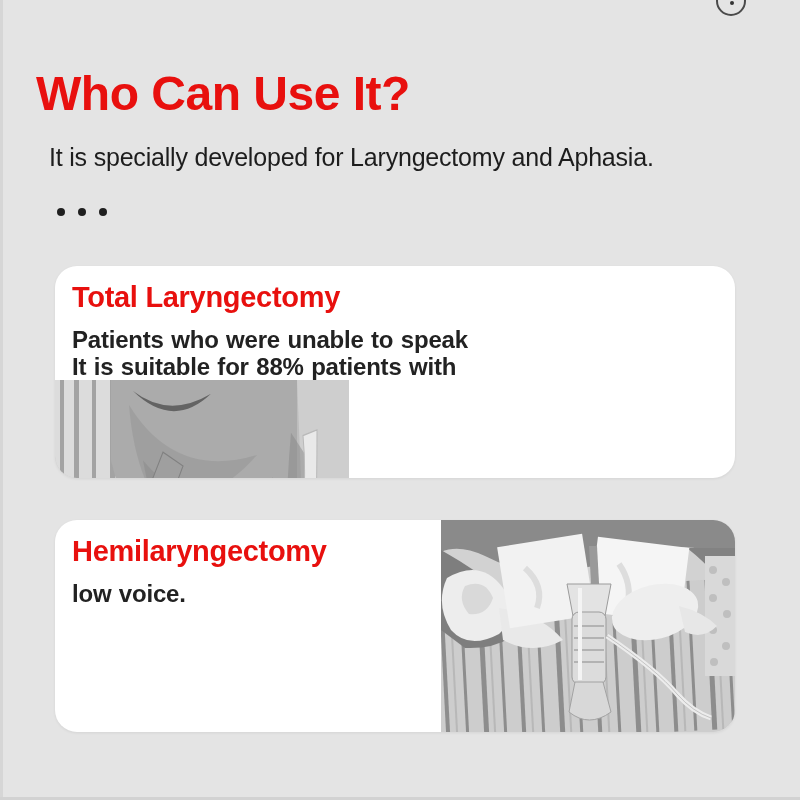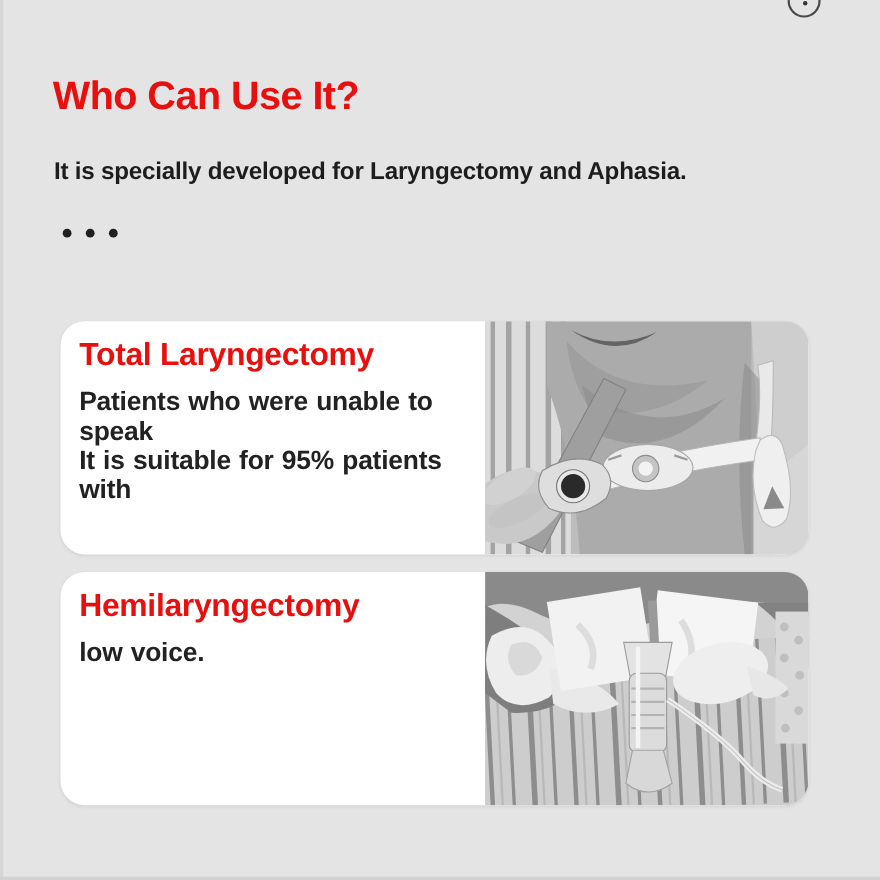--- a/index.html
+++ b/index.html
@@ -26,45 +26,45 @@
   }
   .top-circle{
     position:absolute;left:716px;top:-14px;width:30px;height:30px;
     border:2px solid #4a4a4a;border-radius:50%;
   }
   .top-circle .dot{
     position:absolute;left:12px;top:13px;width:4px;height:4px;
     background:#333;border-radius:50%;
   }
   .page-title{
-    position:absolute;left:48px;top:66px;
-    font-size:36px;font-weight:bold;letter-spacing:-0.5px;
+    position:absolute;left:36px;top:66px;
+    font-size:48px;font-weight:bold;letter-spacing:-0.5px;
     color:var(--accent-red);
   }
   .page-subtitle{
     position:absolute;left:49px;top:143px;
-    font-size:22px;font-weight:bold;letter-spacing:-0.2px;
+    font-size:25px;font-weight:normal;letter-spacing:-0.2px;
     color:var(--text-dark);
   }
   .dots{
     position:absolute;left:57px;top:208px;
     display:flex;gap:13px;
   }
   .dots .dot{
     width:8px;height:8px;border-radius:50%;background:#1f1f1f;
   }
   .card{
     position:absolute;left:55px;width:680px;height:212px;
     background:var(--card-bg);
     border-radius:22px;
     overflow:hidden;
     display:flex;
     box-shadow:0 1px 3px rgba(0,0,0,0.07);
   }
-  .card-1{top:292px;}
+  .card-1{top:266px;flex-direction:column;}
   .card-2{top:520px;gap:48px;}
   .card-text{
     flex:1 1 auto;
     padding:15px 4px 0 17px;
   }
   .card-heading{
     font-size:29px;font-weight:bold;letter-spacing:-0.3px;
     color:var(--accent-red);
   }
   .card-body{
@@ -98,21 +98,21 @@
   <span class="dot"></span>
   <span class="dot"></span>
   <span class="dot"></span>
 </div>
 
 <section class="card card-1">
   <div class="card-text">
     <h2 class="card-heading">Total Laryngectomy</h2>
     <div class="card-body">
       <div>Patients who were unable to speak</div>
-      <div>It is suitable for 95% patients with</div>
+      <div>It is suitable for 88% patients with</div>
     </div>
   </div>
   <figure class="card-photo" role="img" aria-label="Grayscale photo of a man's chin and neck wearing a white laryngectomy tube-holder strap with a central stoma button; a hand holds a laryngectomy tube at lower left beside a striped curtain">
     <svg viewBox="0 0 294 212" preserveAspectRatio="none" aria-hidden="true">
       <rect width="294" height="212" fill="#bdbdbd"></rect>
 
       <rect x="0" width="78" height="212" fill="#dcdcdc"></rect>
       <g fill="#a3a3a3">
         <rect x="5" width="4" height="212"></rect>
           <rect x="19" width="5" height="212"></rect>

